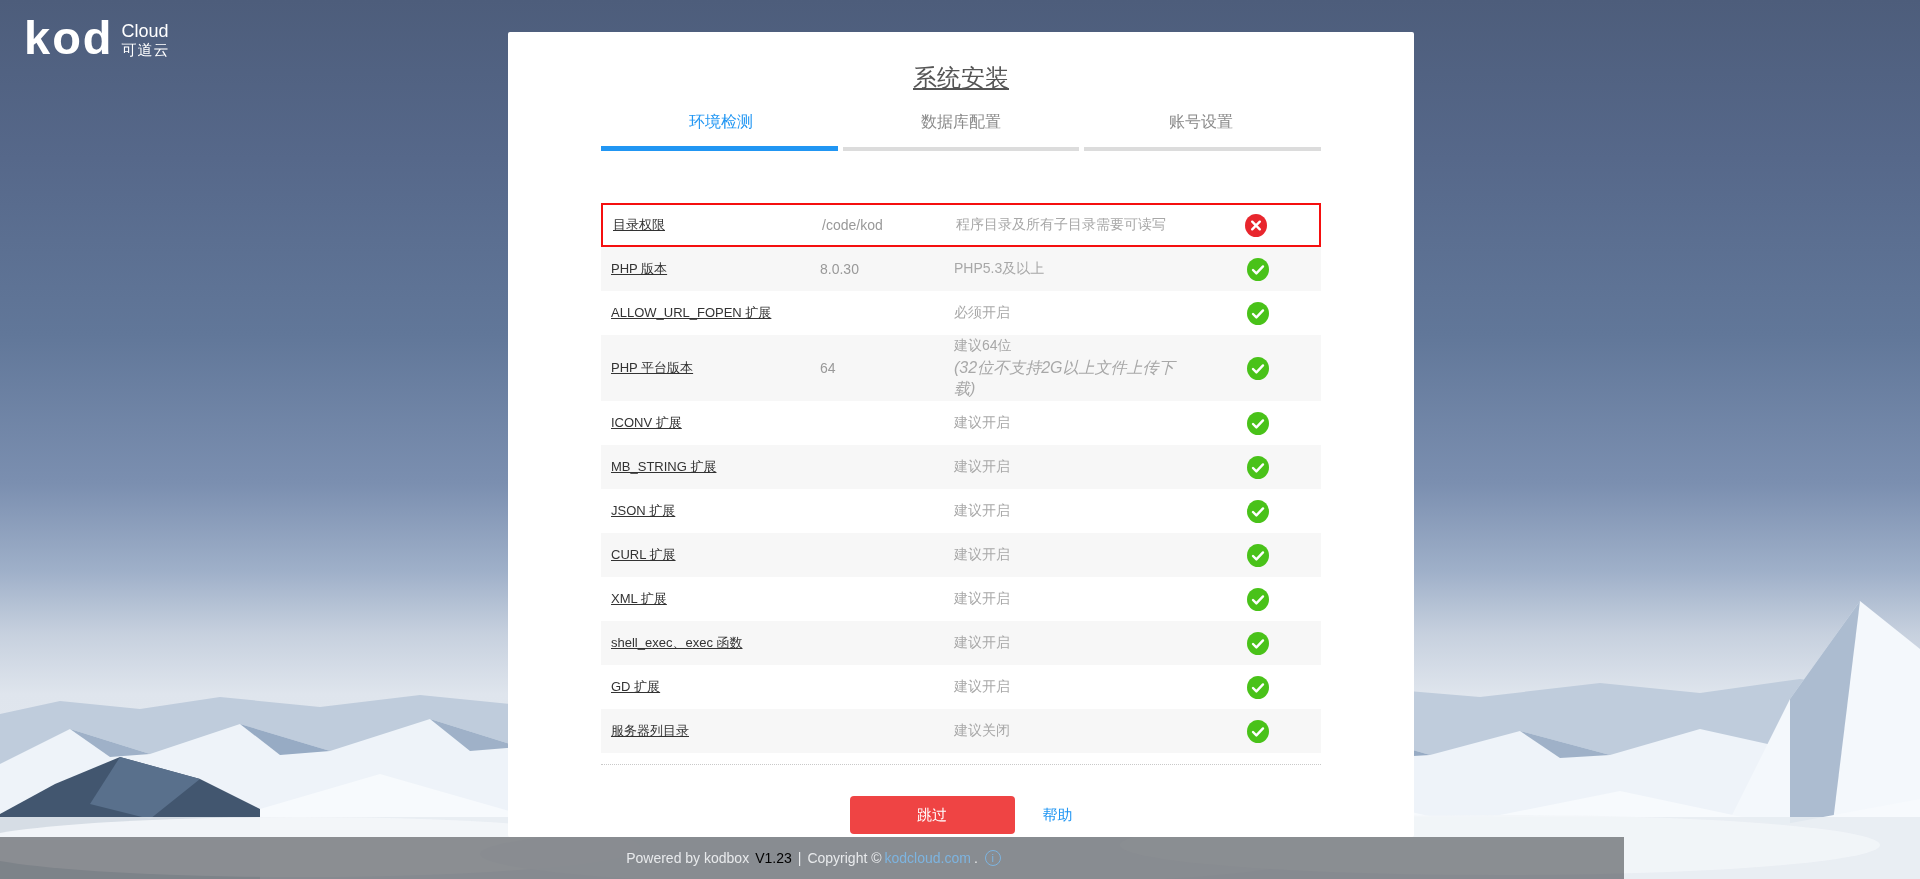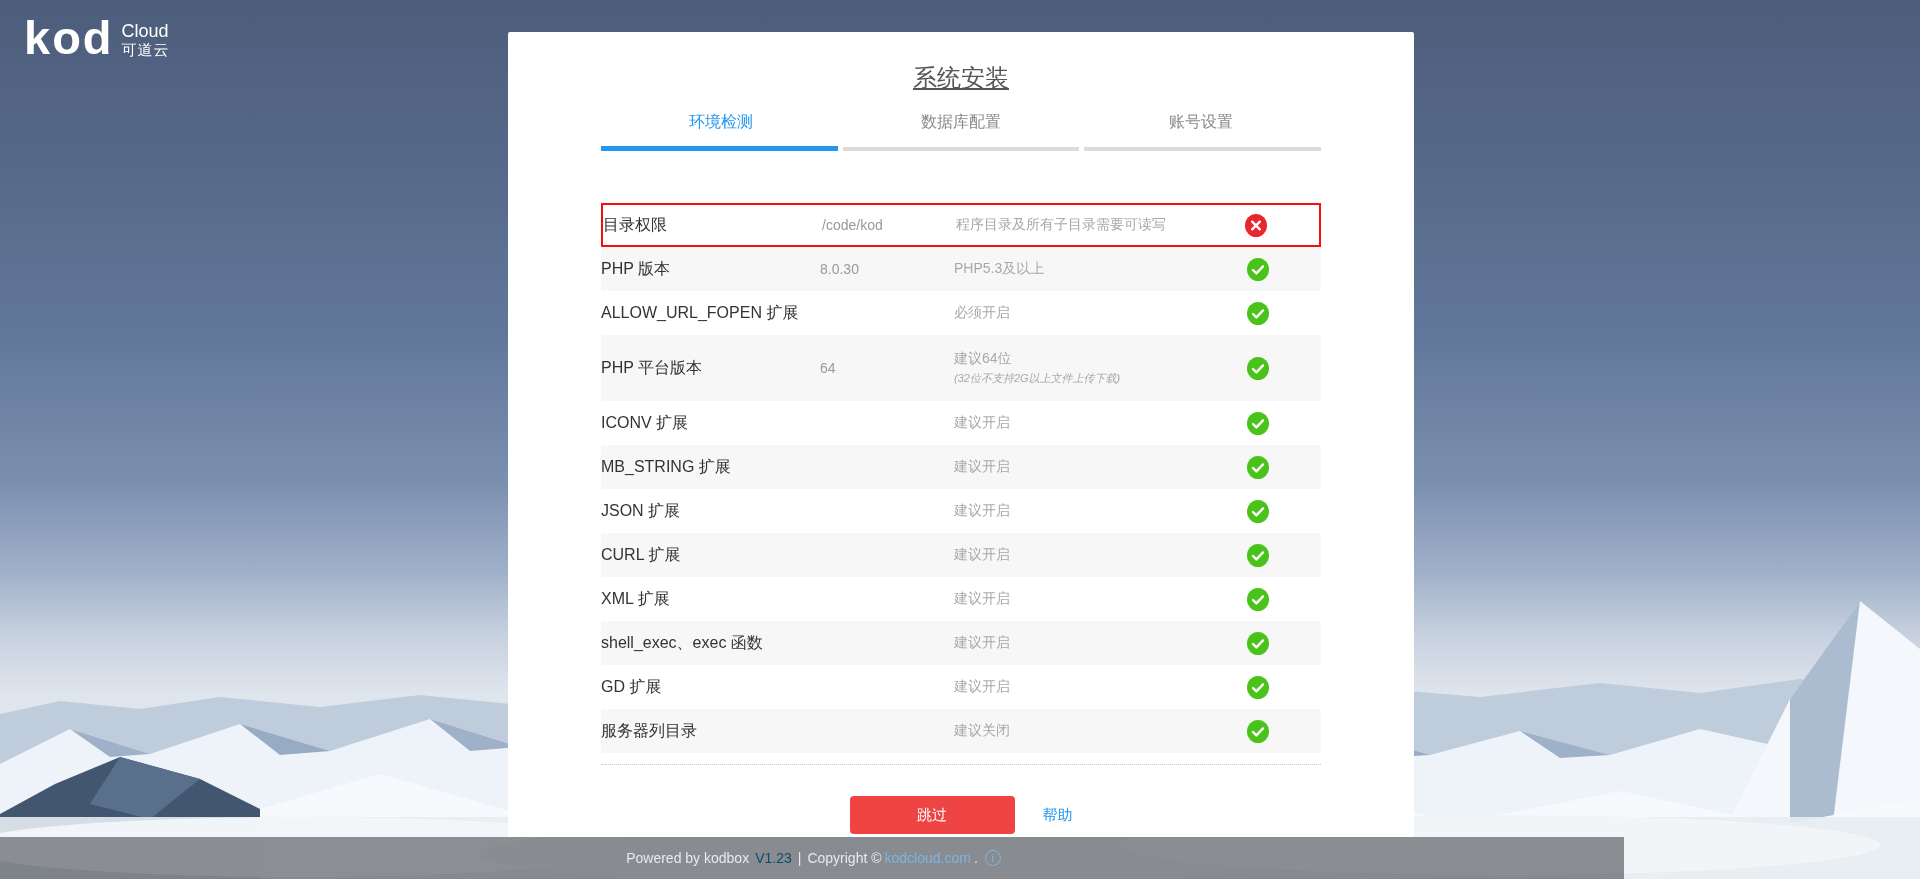--- a/index.html
+++ b/index.html
@@ -37,24 +37,24 @@
   .progress { display:flex; margin-top:13px; align-items:center; }
   .progress .bar { flex:1; height:4px; background:#dcdcdc; margin-right:5px; }
   .progress .bar:last-child { margin-right:0; }
   .progress .bar.active { height:5px; background:#2196f3; }
 
   .check-table { margin-top:52px; }
   .row { display:flex; align-items:center; min-height:44px; font-size:14px; }
   .row.alt { background:#f7f7f7; }
   .row.highlight { border:2px solid #f50f0f; background:#fff; }
   .row.two-line { min-height:66px; }
-  .c-name  { width:219px; color:#333; font-size:16px; }
+  .c-name  { width:219px; padding-left:10px; color:#333; font-size:13px;text-decoration:underline; }
   .c-value { width:134px; color:#999; }
   .c-req   { flex:1; color:#a8a8a8; display:flex; flex-direction:column; justify-content:center; }
-  .req-note { font-size:11px; font-style:italic; margin-top:3px; }
+  .req-note { font-size:16px; font-style:italic; margin-top:3px; }
   .req-note:empty { display:none; }
   .c-status { width:126px; display:flex; justify-content:center; align-items:center; }
   .status-icon { width:22px; height:23px; border-radius:50%; display:flex; align-items:center; justify-content:center; }
   .status-icon svg { display:block; }
 
   .divider { margin-top:11px; border-top:1px dotted #c9c9c9; }
 
   .actions { margin-top:31px; display:flex; align-items:center; justify-content:center; }
   .skip-btn {
     width:165px; height:38px; background:#ef4444; color:#fff; border:none;
@@ -63,21 +63,21 @@
   }
   .help-link { margin-left:28px; color:#2196f3; font-size:15px; text-decoration:none; cursor:pointer; }
 
   
   .footer {
     position:absolute; left:0; bottom:0; width:1624px; height:42px;
     background:rgba(52,56,62,0.55);
     display:flex; align-items:center; justify-content:center;
     font-size:14px; color:#e8eaec;
   }
-  .footer .lite { color:#0c4a6e; }
+  .footer .lite { color:#000000; }
   .footer span { margin:0 3px; white-space:pre; }
   .footer a { color:#7db4e0; text-decoration:none; cursor:pointer; }
   .info-icon {
     display:inline-flex; width:16px; height:16px; border:1px solid #7db4e0; border-radius:50%;
     color:#7db4e0; font-size:11px; align-items:center; justify-content:center;
     margin-left:4px; cursor:pointer; font-style:normal;
   }
 </style>
 </head>
 <body>

